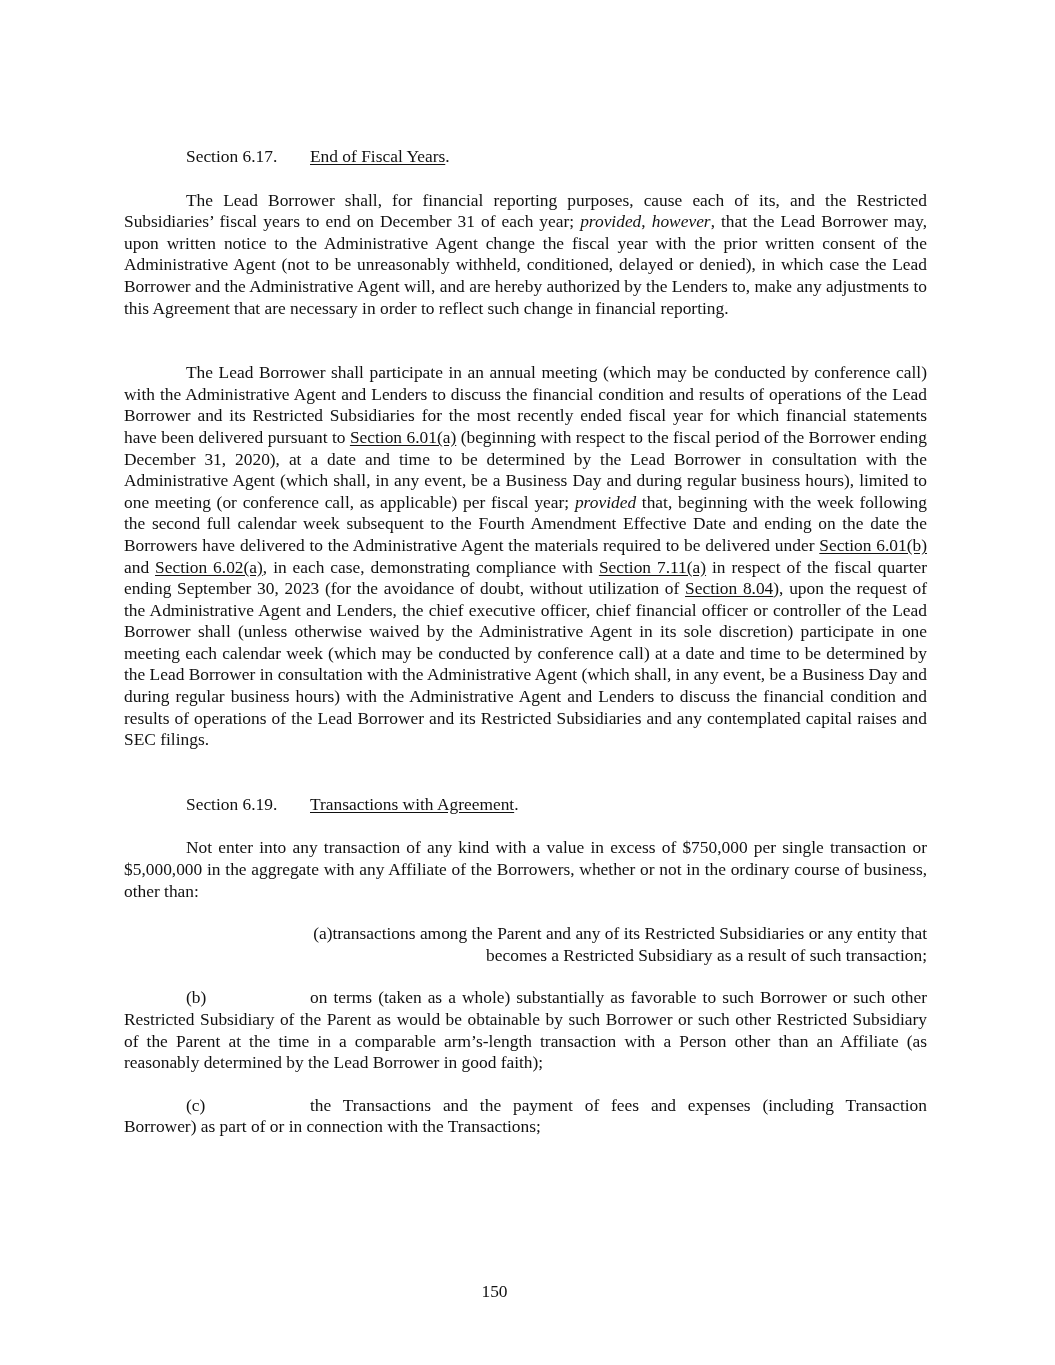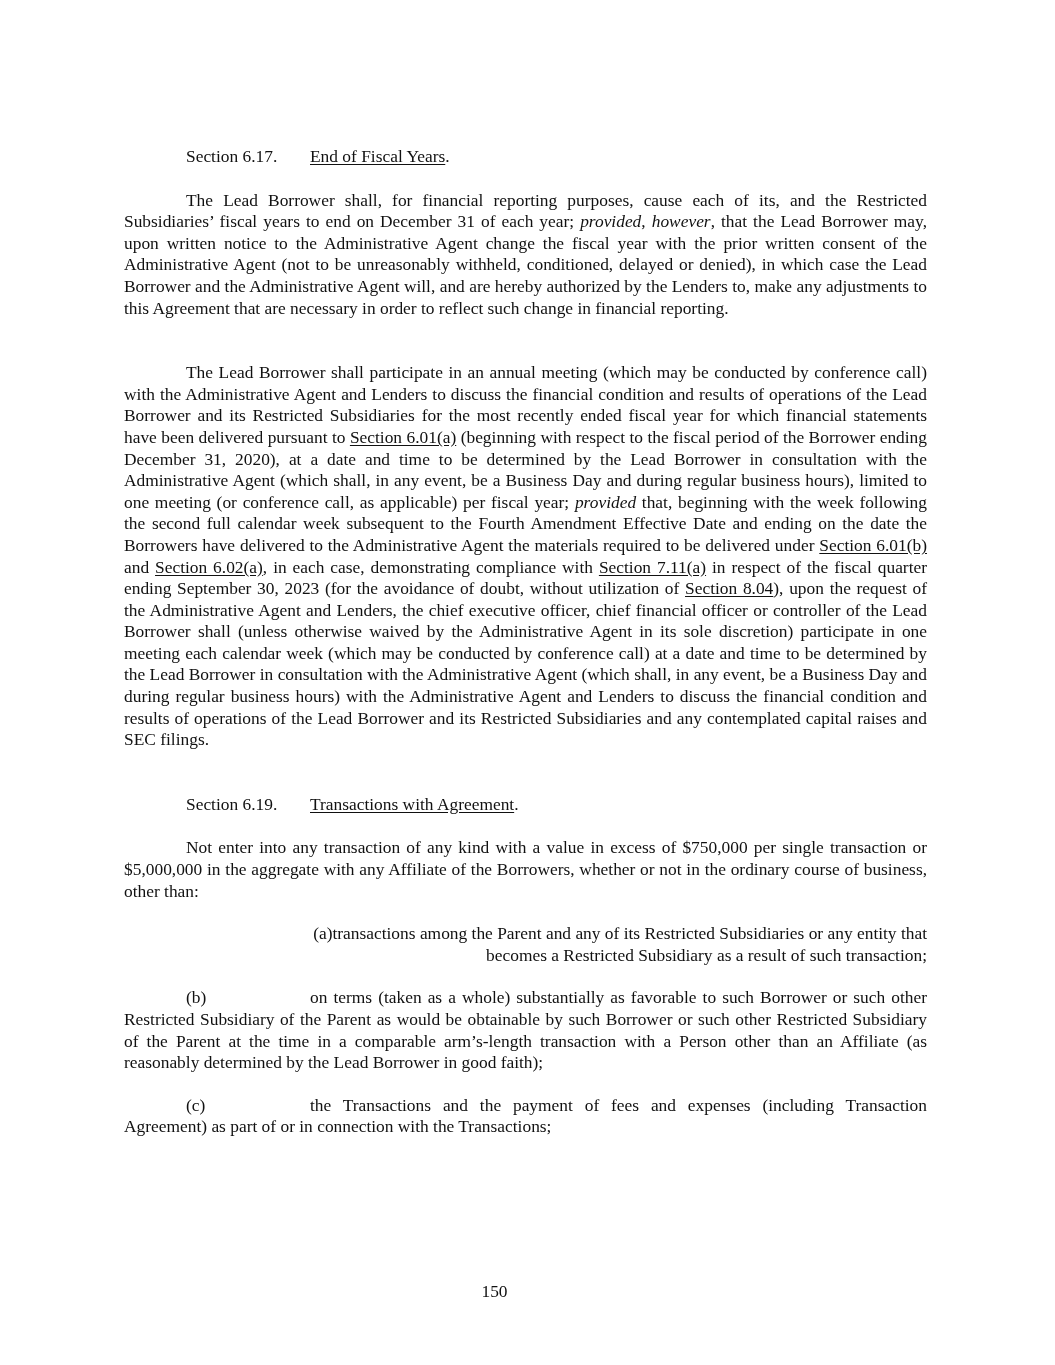--- a/index.html
+++ b/index.html
@@ -48,17 +48,17 @@
     <span class="num">Section 6.19.</span><span class="u">Transactions with Agreement</span><span>.</span>
   </div>
   <div class="gap-h"></div>
   <p class="para">Not enter into any transaction of any kind with a value in excess of $750,000 per single transaction or $5,000,000 in the aggregate with any Affiliate of the Borrowers, whether or not in the ordinary course of business, other than:</p>
   <div class="gap-p"></div>
 
   <p class="clause a"><span class="lbl">(a)</span><span class="body">transactions among the Parent and any of its Restricted Subsidiaries or any entity that becomes a Restricted Subsidiary as a result of such transaction;</span></p>
   <div class="gap-p"></div>
   <p class="clause"><span class="lbl">(b)</span><span>on terms (taken as a whole) substantially as favorable to such Borrower or such other Restricted Subsidiary of the Parent as would be obtainable by such Borrower or such other Restricted Subsidiary of the Parent at the time in a comparable arm’s-length transaction with a Person other than an Affiliate (as reasonably determined by the Lead Borrower in good faith);</span></p>
   <div class="gap-p"></div>
-  <p class="clause"><span class="lbl">(c)</span><span>the Transactions and the payment of fees and expenses (including Transaction Agreement) as part of or in connection with the Transactions;</span></p>
+  <p class="clause"><span class="lbl">(c)</span><span>the Transactions and the payment of fees and expenses (including Transaction Borrower) as part of or in connection with the Transactions;</span></p>
   <div class="gap-p"></div>
 </div>
 
 <div class="footer">150</div>
 
 </body></html>

